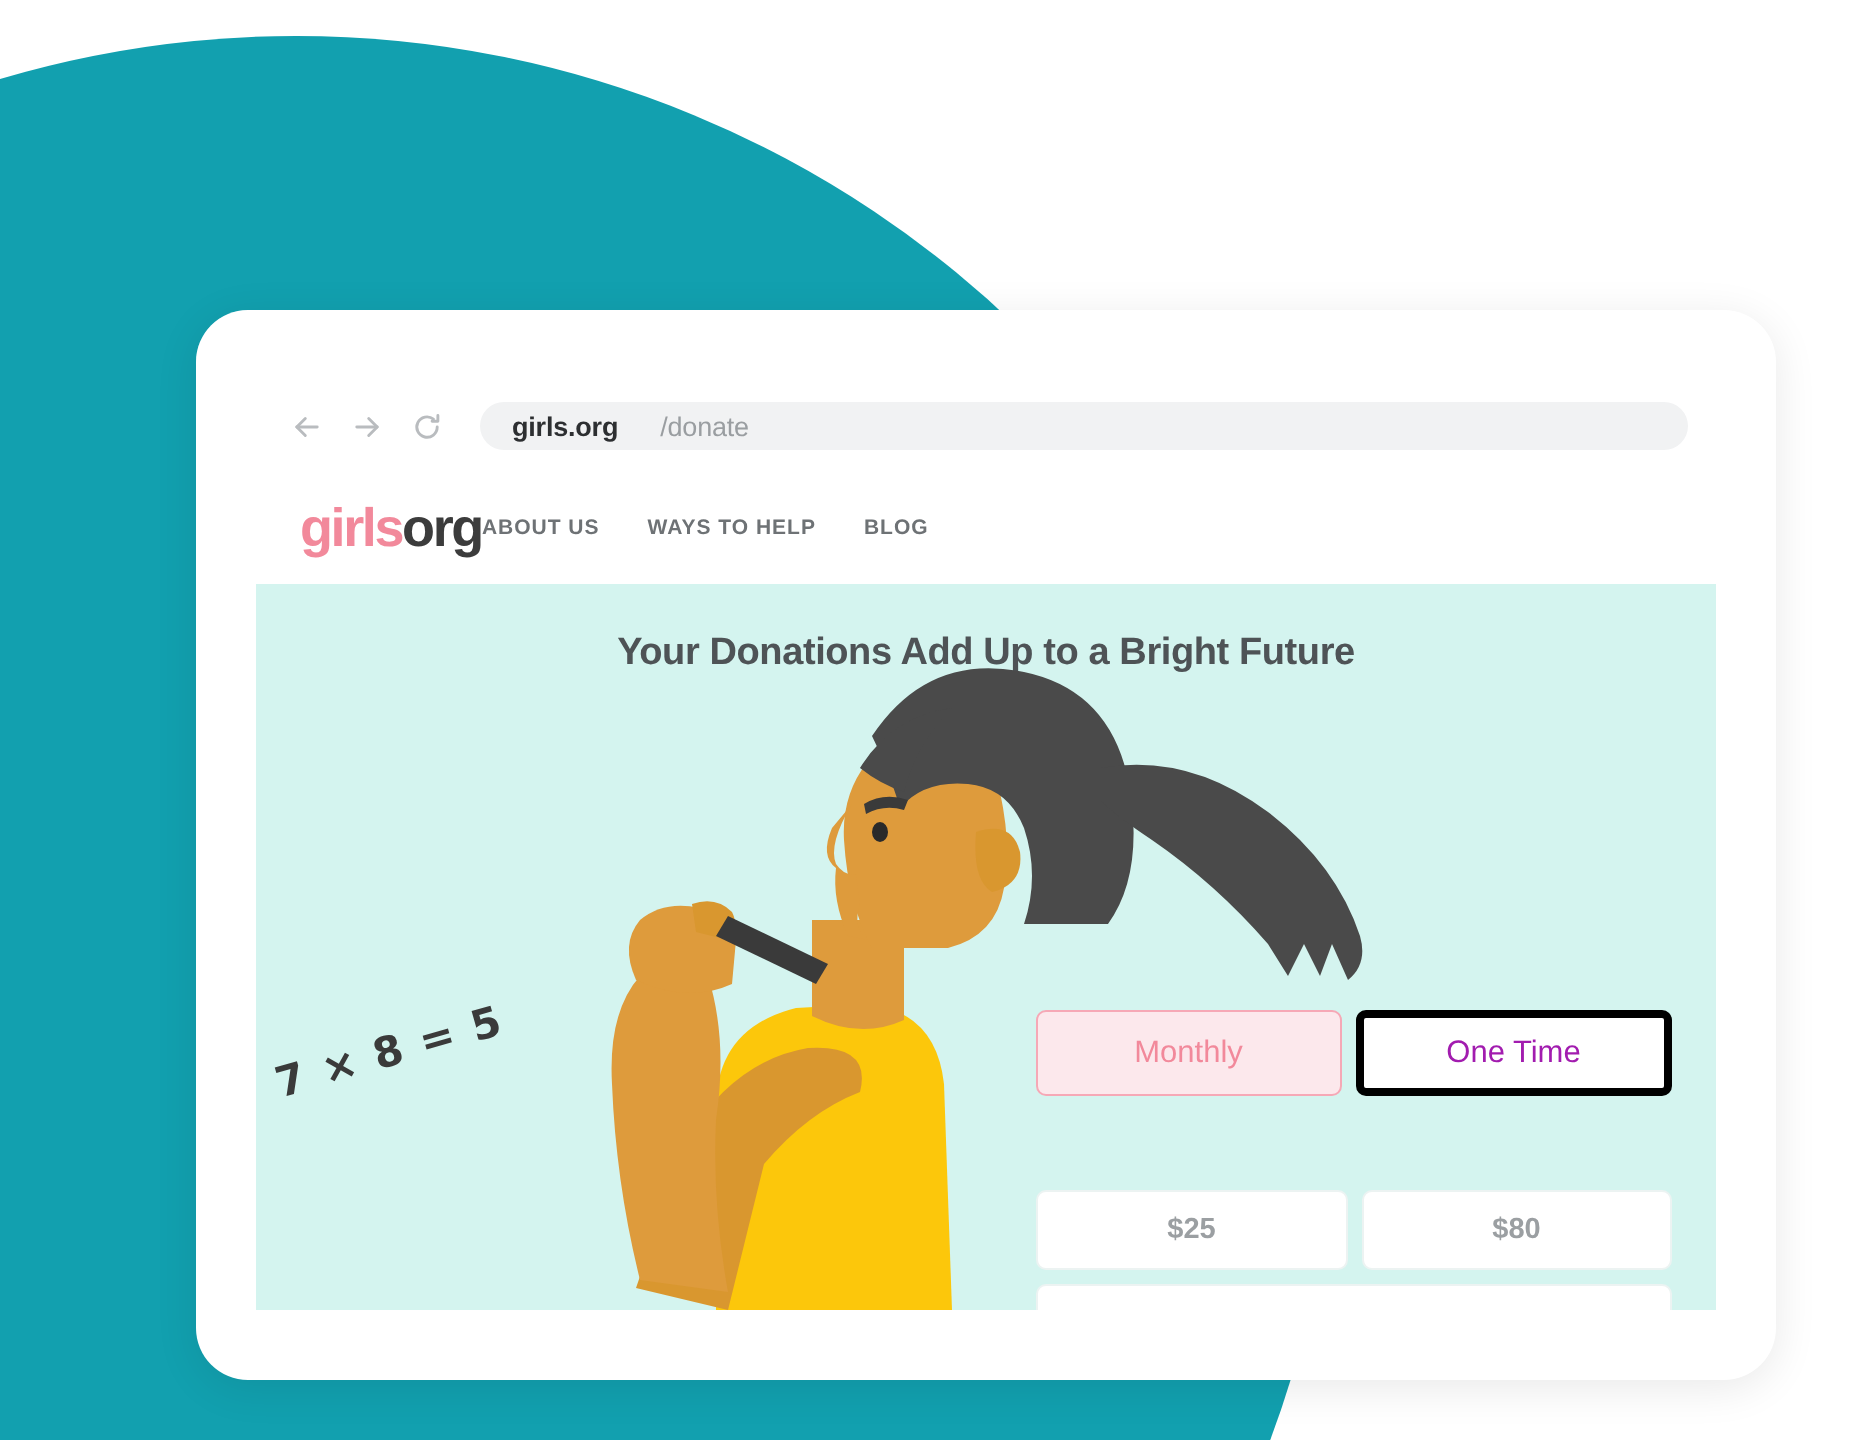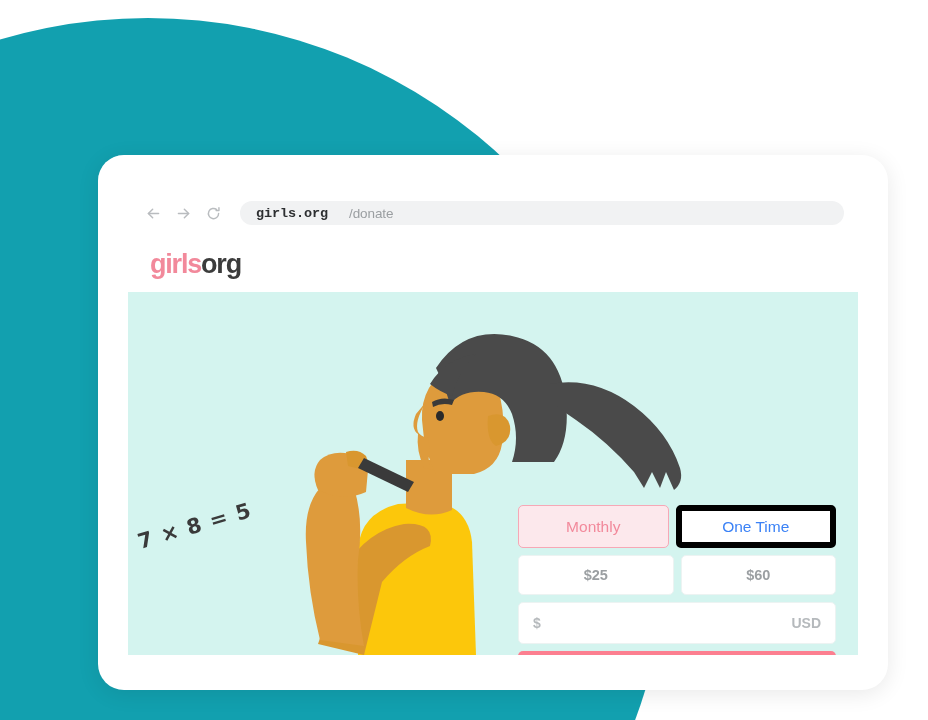--- a/index.html
+++ b/index.html
@@ -89,21 +89,21 @@
     height: 24px;
     background: #f1f2f3;
     border-radius: 12px;
     display: flex;
     align-items: center;
     padding: 0 16px;
     margin-left: 8px;
     font-size: 13.5px;
     letter-spacing: -0.1px;
   }
-  #url-domain { color: #2d2f31; font-weight: bold; font-family: Liberation Mono, monospace; }
+  #url-domain { color: #2d2f31; font-weight: bold; }
   #url-path   { color: #9a9ea1; margin-left: 21px; }
 
   
   #site-header {
     height: 56px;
     display: flex;
     align-items: center;
     padding: 0 22px;
     background: #ffffff;
   }
@@ -181,46 +181,47 @@
   .form-row {
     display: flex;
     gap: 7px;
     margin-bottom: 7px;
   }
   .freq-btn {
     flex: 1 1 0;
     height: 43px;
     border-radius: 5px;
     background: #ffffff;
-    border: 6px solid #000000;
+    border: 4px solid #000000;
     display: flex;
     align-items: center;
     justify-content: center;
     font-size: 15.5px;
-    color: #3b82f6;
+    color: #a21caf;
     box-sizing: border-box;
   }
   .freq-btn.selected {
     background: #FCE8EC;
     border: 1px solid #F6A8B6;
     color: #F2899B;
   }
   .amount-btn {
     flex: 1 1 0;
     height: 40px;
     border-radius: 5px;
     background: #ffffff;
     border: 1px solid #ecf3f2;
     display: flex;
     align-items: center;
     justify-content: center;
     font-size: 14.5px;
     font-weight: bold;
     color: #9b9fa2;
     box-sizing: border-box;
+    margin-top: 40px;
   }
   #custom-amount {
     height: 42px;
     border-radius: 5px;
     background: #ffffff;
     border: 1px solid #ecf3f2;
     display: flex;
     align-items: center;
     justify-content: space-between;
     padding: 0 14px;
@@ -276,24 +277,30 @@
     <div id="url-bar">
       <span id="url-domain">girls.org</span>
         <span id="url-path">/donate</span>
     </div>
   </div>
 
   <div id="site-header">
     <div id="logo">
       <span id="logo-girls">girls</span><span id="logo-org">org</span>
     </div>
+    <nav id="site-nav">
+      <span class="nav-link">ABOUT US</span>
+      <span class="nav-link">WAYS TO HELP</span>
+      <span class="nav-link">BLOG</span>
+    </nav>
   </div>
 
   <div id="hero">
 
+    <div id="hero-title">Your Donations Add Up to a Bright Future</div>
 
     <div id="equation">7 × 8 = 5</div>
 
     <svg id="illustration" viewBox="0 0 400 363" xmlns="http://www.w3.org/2000/svg">
 
       <path d="M266 210 Q300 214 304 250 L308 363 L190 363 L190 262 Q190 222 230 212 Z" fill="#FCC70B"></path>
 
       <path d="M238 168 L284 168 L284 218 Q262 228 238 216 Z" fill="#DE9B3C"></path>
 
       <path d="M236 232 Q200 238 176 276 L150 352 L196 363 L214 290 Q236 264 262 254 Q268 230 236 232 Z" fill="#D9972F"></path>
@@ -329,21 +336,21 @@
 
     <div id="donation-form">
 
       <div class="form-row">
         <div class="freq-btn selected">Monthly</div>
         <div class="freq-btn">One Time</div>
       </div>
 
       <div class="form-row">
         <div class="amount-btn">$25</div>
-        <div class="amount-btn">$60</div>
+        <div class="amount-btn">$80</div>
       </div>
 
       <div id="custom-amount">
         <span>$</span>
         <span>USD</span>
       </div>
 
       <div id="donate-button">DONATE</div>
 
     </div>

